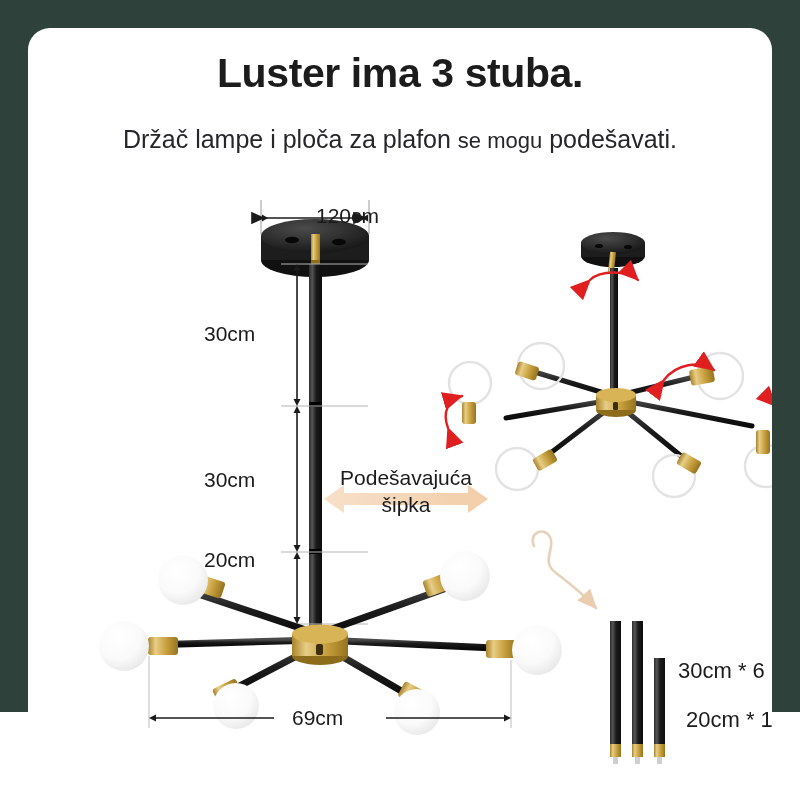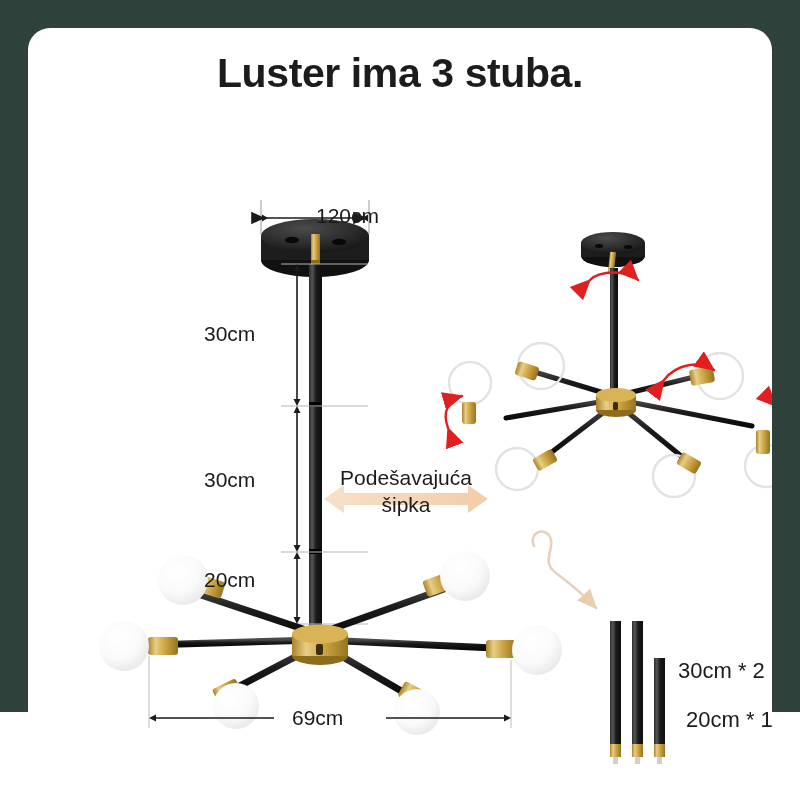--- a/index.html
+++ b/index.html
@@ -57,20 +57,23 @@
     white-space: nowrap;
   }
 </style>
 </head>
 <body>
 
 <div id="frame">
   <div id="canvas">
 
     <div id="title">Luster ima 3 stuba.</div>
+    <div id="subtitle">
+      <span class="big">Držač lampe i ploča za plafon </span><span class="small">se mogu</span><span class="big"> podešavati.</span>
+    </div>
 
     <svg class="layer" viewBox="0 0 744 744">
       <defs>
         <linearGradient id="goldG" x1="0" y1="0" x2="0" y2="1">
           <stop offset="0%" stop-color="#e7cd86"></stop>
           <stop offset="35%" stop-color="#c9a13f"></stop>
           <stop offset="70%" stop-color="#a9832b"></stop>
           <stop offset="100%" stop-color="#d8ba63"></stop>
         </linearGradient>
         <linearGradient id="goldH" x1="0" y1="0" x2="1" y2="0">
@@ -304,24 +307,24 @@
         </g>
       </g>
     </svg>
 
     <div class="dimlabel" style="left:240px; top:176px;margin-left:48px;">120cm</div>
 
     <div class="dimlabel" style="left:176px; top:294px;">30cm</div>
 
     <div class="dimlabel" style="left:176px; top:440px;">30cm</div>
 
-    <div class="dimlabel" style="left:176px; top:520px;margin-top:20px;">20cm</div>
+    <div class="dimlabel" style="left:176px; top:520px;">20cm</div>
 
     <div class="dimlabel" style="left:264px; top:678px;">69cm</div>
 
     <div class="adjlabel" style="left:296px; top:438px; width:164px;">Podešavajuća</div>
     <div class="adjlabel" style="left:296px; top:465px; width:164px;">šipka</div>
 
-    <div class="rodlabel" style="left:650px; top:630px;">30cm * 2</div>
+    <div class="rodlabel" style="left:650px; top:630px;">30cm * 6</div>
     <div class="rodlabel" style="left:650px; top:679px;margin-left:8px;">20cm * 1</div>
 
   </div>
 </div>
 
 </body></html>

